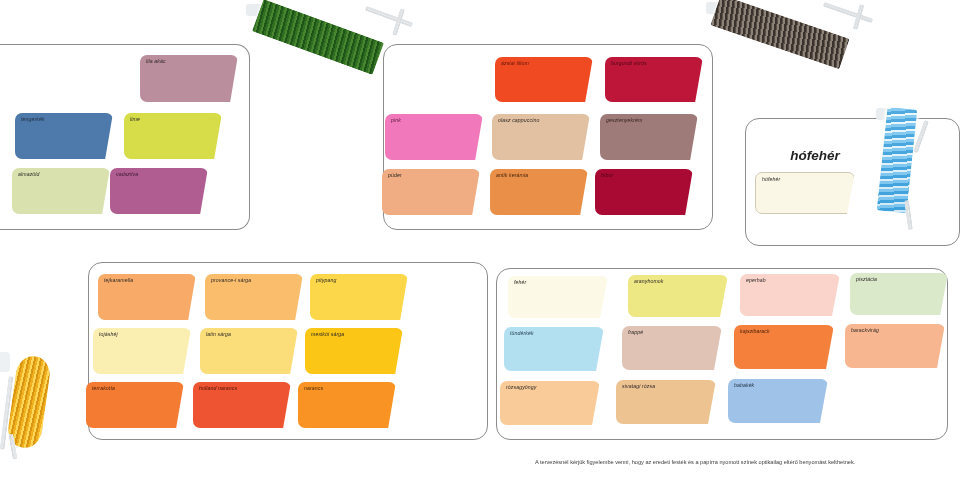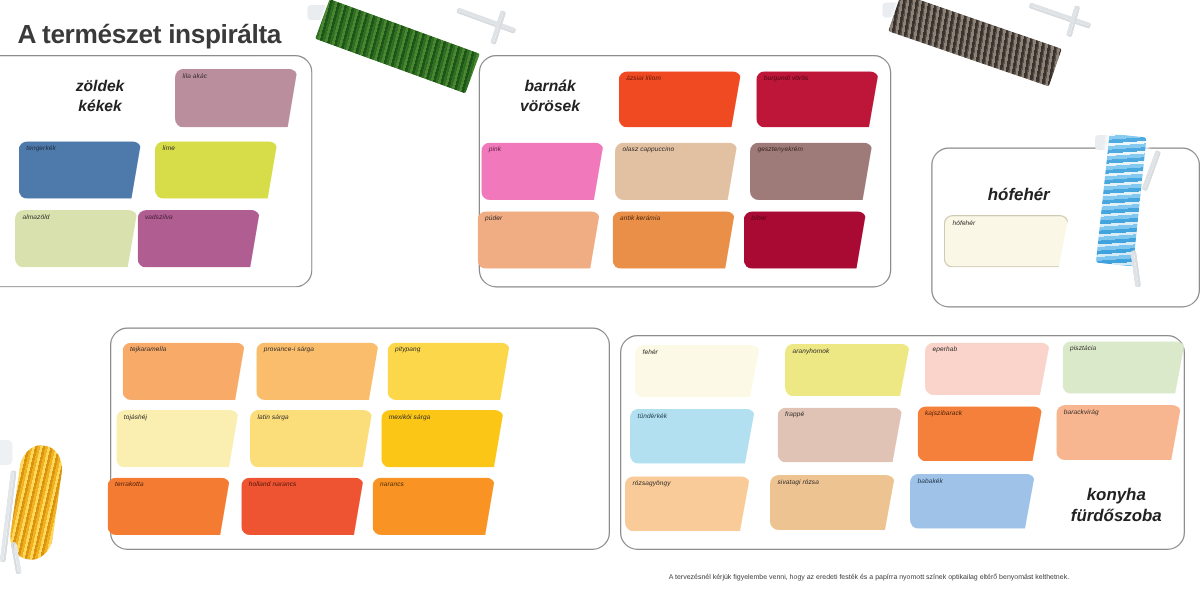--- a/index.html
+++ b/index.html
@@ -135,28 +135,23 @@
   }
   #roller-corn .bar1{left:8px;top:24px;width:0;height:70px;border-left:3px solid #e3e7ea;transform:rotate(7deg);}
   #roller-corn .bar2{left:4px;top:92px;width:22px;height:0;border-top:3px solid #e3e7ea;transform:rotate(80deg);}
   #roller-corn .grip{left:1px;top:104px;width:14px;height:20px;background:#eef1f3;border-radius:4px;}
 </style>
 </head>
 <body>
 
 <div class="stage">
 
-  <div class="page-title">A természet inspirálta</div>
 
   <div class="panel clipleft" style="left:-20px;top:44px;width:270px;height:186px;"></div>
 
-  <div class="group-caption" style="left:38px;top:62px;width:84px;">
-    <div>zöldek</div>
-    <div>kékek</div>
-  </div>
 
   <div class="swatch" style="left:140px;top:55px;width:98px;height:47px;background:#bb8e9d;">
     <span class="sw-label">lila akác</span>
   </div>
 
   <div class="swatch" style="left:15px;top:113px;width:98px;height:46px;background:#4e79ab;">
     <span class="sw-label" style="color:#1f2e3f;">tengerkék</span>
   </div>
 
   <div class="swatch" style="left:124px;top:113px;width:98px;height:46px;background:#d6dd49;">
@@ -166,24 +161,20 @@
   <div class="swatch" style="left:12px;top:168px;width:98px;height:46px;background:#d9e2ae;">
     <span class="sw-label">almazöld</span>
   </div>
 
   <div class="swatch" style="left:110px;top:168px;width:98px;height:46px;background:#b05e92;">
     <span class="sw-label" style="color:#3d1a31;">vadszilva</span>
   </div>
 
   <div class="panel" style="left:383px;top:44px;width:330px;height:186px;"></div>
 
-  <div class="group-caption" style="left:398px;top:62px;width:84px;">
-    <div>barnák</div>
-    <div>vörösek</div>
-  </div>
 
   <div class="swatch" style="left:495px;top:57px;width:98px;height:45px;background:#f04a23;">
     <span class="sw-label" style="color:#5e1608;">ázsiai liliom</span>
   </div>
 
   <div class="swatch" style="left:605px;top:57px;width:98px;height:45px;background:#bd1638;">
     <span class="sw-label" style="color:#4b0716;">burgundi vörös</span>
   </div>
 
   <div class="swatch" style="left:385px;top:114px;width:98px;height:46px;background:#f078bb;">
@@ -254,24 +245,20 @@
   <div class="swatch" style="left:193px;top:382px;width:98px;height:46px;background:#ef5432;">
     <span class="sw-label" style="color:#4a1408;">holland narancs</span>
   </div>
 
   <div class="swatch" style="left:298px;top:382px;width:98px;height:46px;background:#f99323;">
     <span class="sw-label" style="color:#4a2a08;">narancs</span>
   </div>
 
   <div class="panel" style="left:496px;top:268px;width:452px;height:172px;"></div>
 
-  <div class="group-caption big" style="left:843px;top:388px;width:100px;">
-    <div>konyha</div>
-    <div>fürdőszoba</div>
-  </div>
 
   <div class="swatch" style="left:508px;top:276px;width:100px;height:42px;background:#fcf9e6;">
     <span class="sw-label">fehér</span>
   </div>
 
   <div class="swatch" style="left:628px;top:275px;width:100px;height:42px;background:#eee884;">
     <span class="sw-label">aranyhomok</span>
   </div>
 
   <div class="swatch" style="left:740px;top:274px;width:100px;height:42px;background:#fad4cb;">

